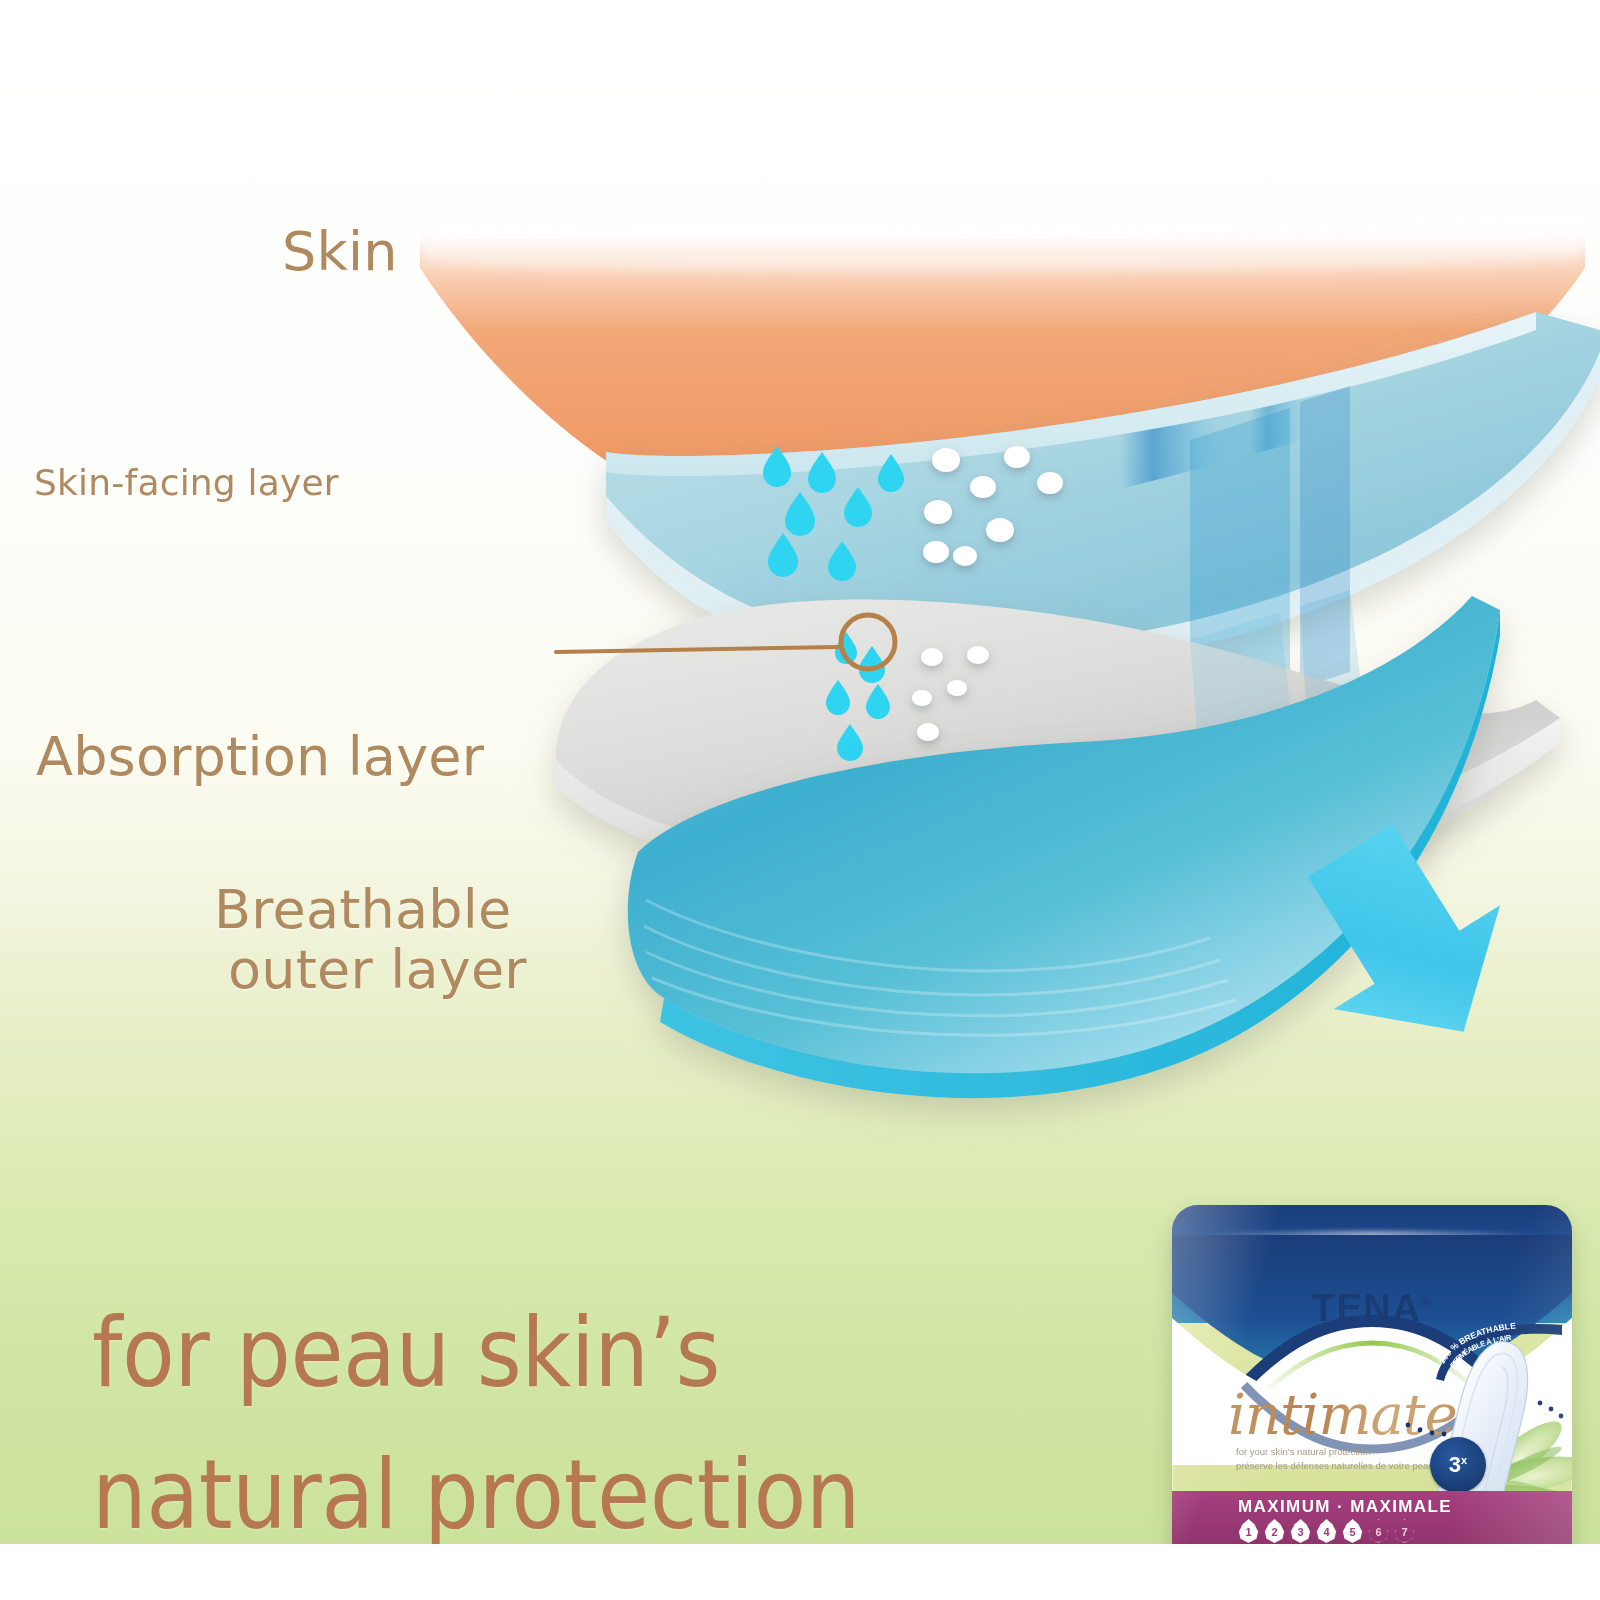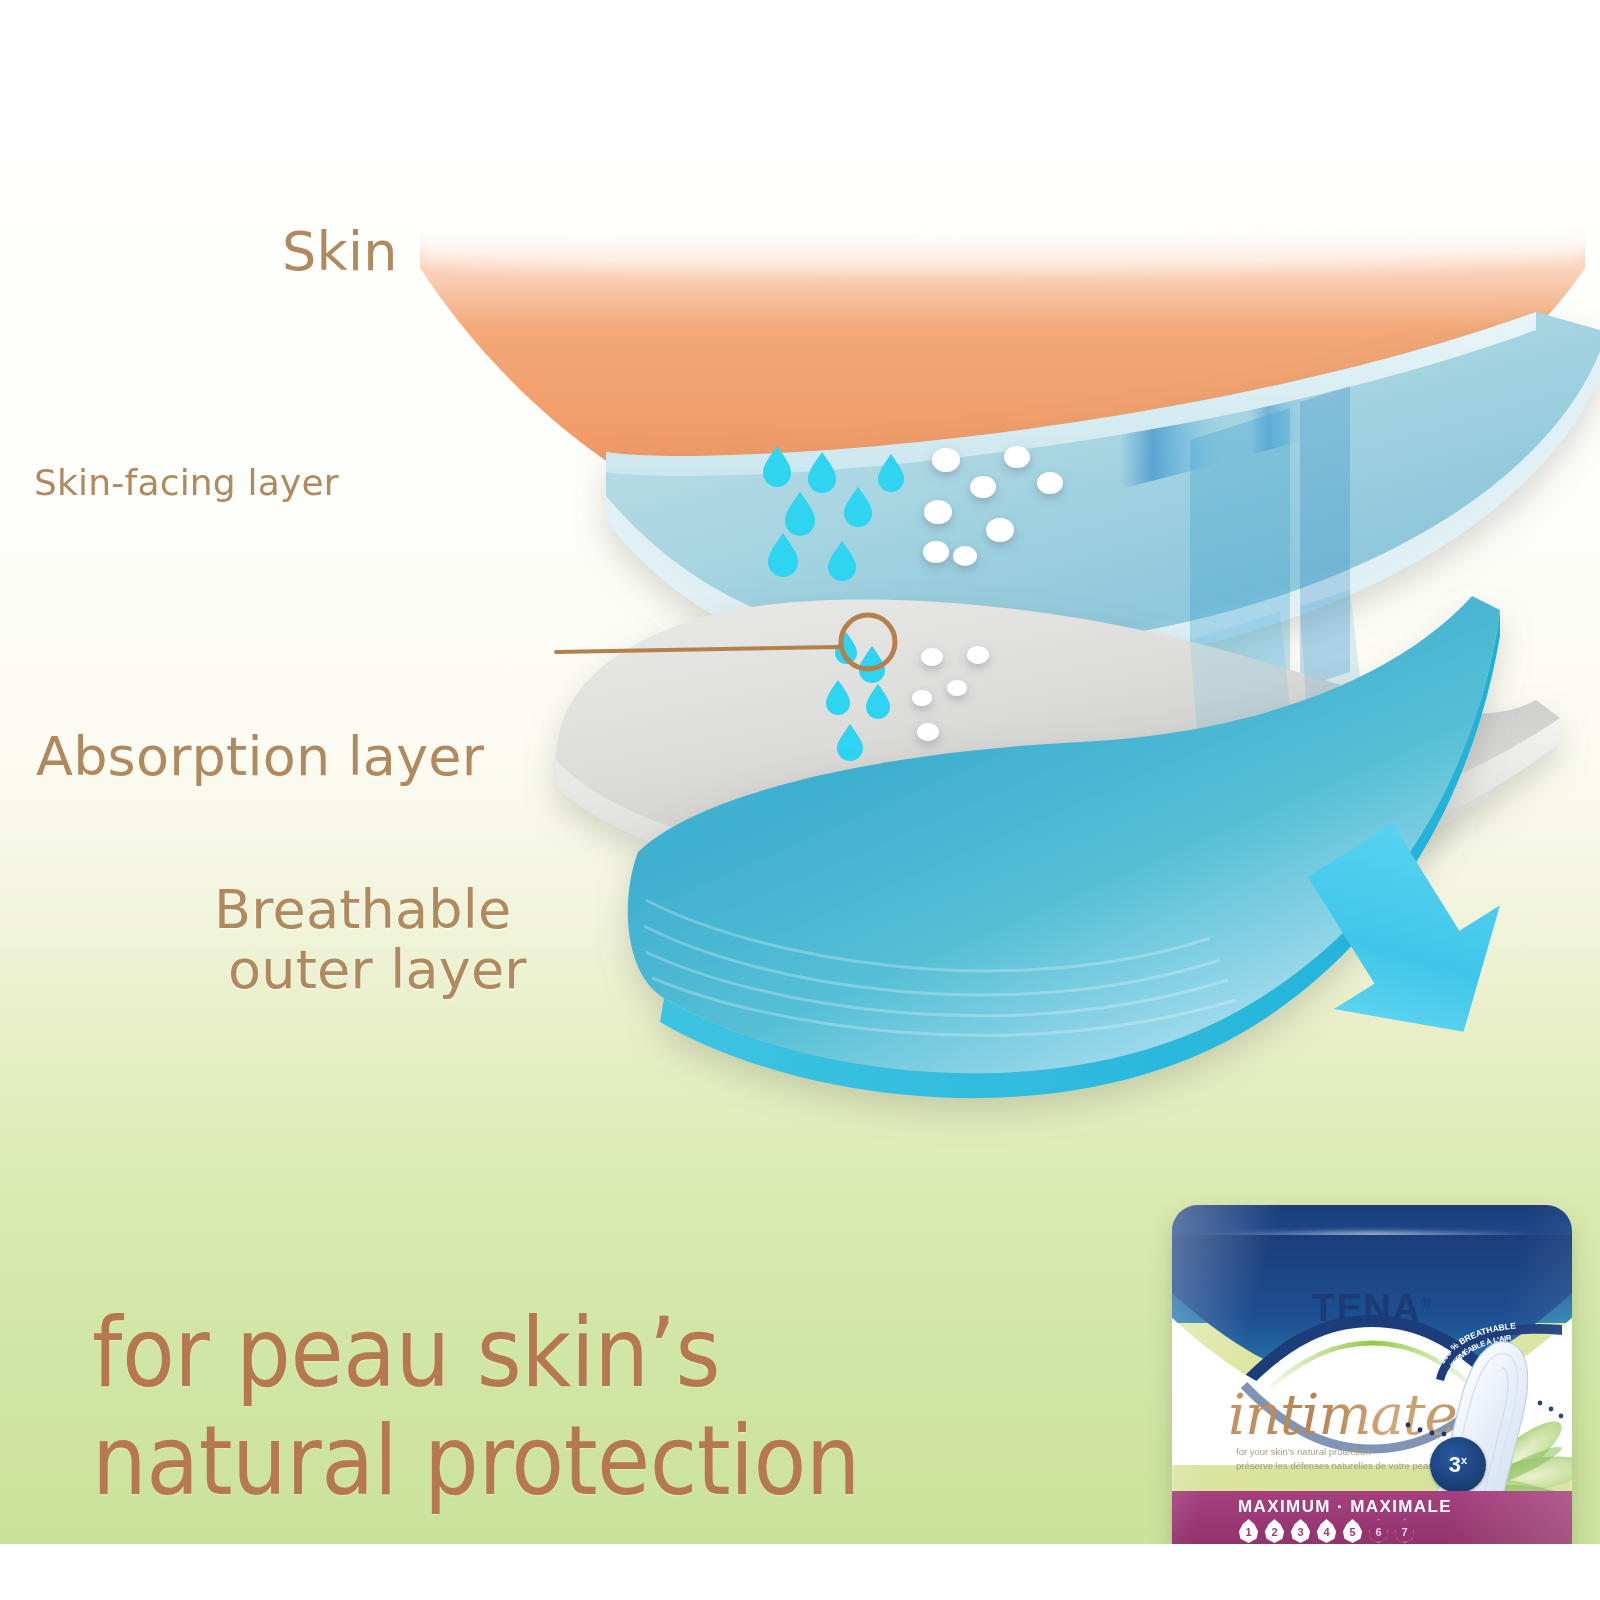--- a/index.html
+++ b/index.html
@@ -42,21 +42,21 @@
 
   
   #tagline{
     position:absolute;left:92px;top:1300px;width:1010px;
     color:#b5784f;
     font-family:"DejaVu Sans Condensed","DejaVu Sans","Liberation Sans",sans-serif;
     font-size:96px;line-height:1.12;font-weight:400;
     letter-spacing:-.5px;
     text-shadow:0 1px 2px rgba(255,255,255,.35);
   }
-  #tagline .t2{display:block;}
+  #tagline .t2{display:block;margin-top:34px;}
 
   
   #layers{position:absolute;left:0;top:0;width:1600px;height:1600px;}
 
   
   #pack{
     position:absolute;left:1172px;top:1205px;width:400px;height:375px;
     border-radius:26px;
     background:linear-gradient(160deg,#e2e9ad 0%,#dee7a6 30%,#d7e29c 70%,#cfdc92 100%);
     box-shadow:0 10px 22px rgba(90,100,60,.28), inset 0 0 0 1px rgba(255,255,255,.35);

